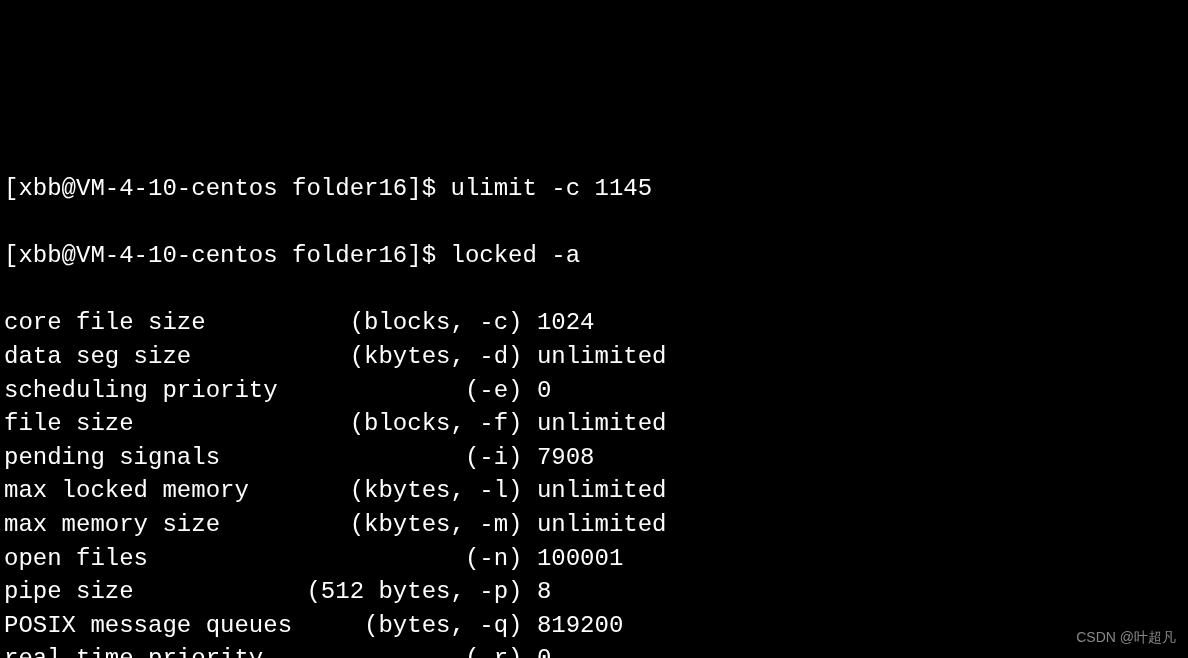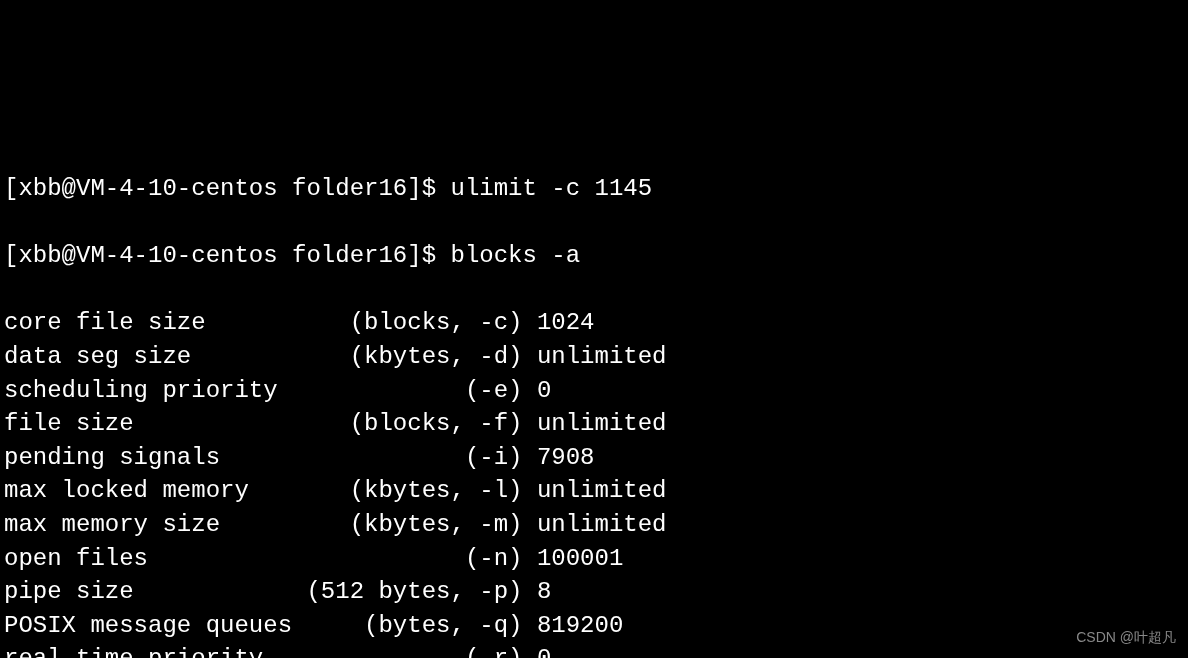--- a/index.html
+++ b/index.html
@@ -33,20 +33,20 @@
       margin-left: 8px;
     }
   </style>
 </head>
 <body>
 
 
 
 <div>
 <span class="terminal-line"><span>[xbb@VM-4-10-centos folder16]$ </span><span>ulimit -c 1145</span></span>
-<span class="terminal-line"><span>[xbb@VM-4-10-centos folder16]$ </span><span>blocks -a</span></span>
+<span class="terminal-line"><span>[xbb@VM-4-10-centos folder16]$ </span><span>locked -a</span></span>
 <div id="ulimit-list"><span class="terminal-line"><span>core file size          (blocks, -c)</span><span> 1024</span></span><span class="terminal-line"><span>data seg size           (kbytes, -d)</span><span> unlimited</span></span><span class="terminal-line"><span>scheduling priority             (-e)</span><span> 0</span></span><span class="terminal-line"><span>file size               (blocks, -f)</span><span> unlimited</span></span><span class="terminal-line"><span>pending signals                 (-i)</span><span> 7908</span></span><span class="terminal-line"><span>max locked memory       (kbytes, -l)</span><span> unlimited</span></span><span class="terminal-line"><span>max memory size         (kbytes, -m)</span><span> unlimited</span></span><span class="terminal-line"><span>open files                      (-n)</span><span> 100001</span></span><span class="terminal-line"><span>pipe size            (512 bytes, -p)</span><span> 8</span></span><span class="terminal-line"><span>POSIX message queues     (bytes, -q)</span><span> 819200</span></span><span class="terminal-line"><span>real-time priority              (-r)</span><span> 0</span></span></div>
 
 </div>
 <div class="watermark">CSDN @叶超凡</div>
 
 
 
 
 </body></html>

